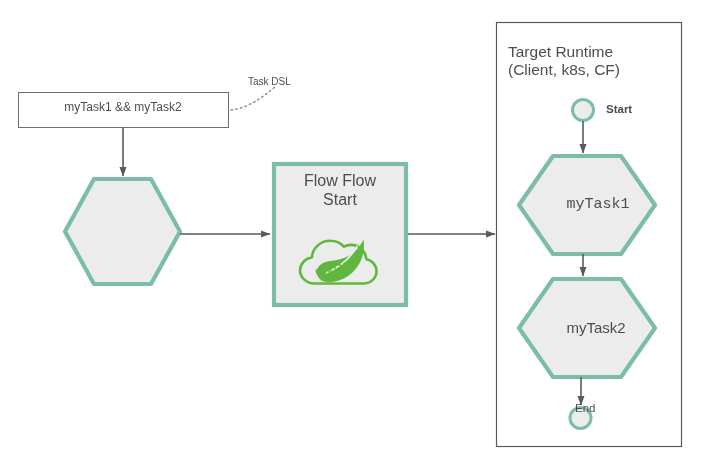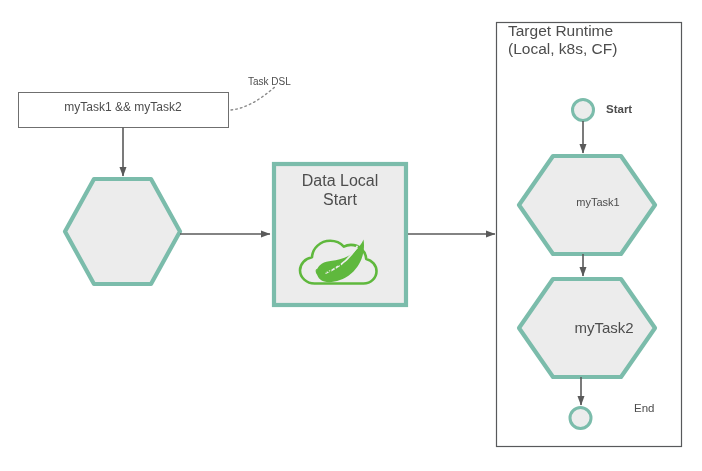--- a/index.html
+++ b/index.html
@@ -46,41 +46,41 @@
   .t-dfs {
     left: 272px; top: 172px; width: 136px;
     font-size: 16px;
   }
   .t-tasklabel {
     left: 248px; top: 76px; width: 78px;
     font-size: 10px;
     text-align: left;
   }
   .t-runtime {
-    left: 508px; top: 22px; width: 170px;
+    left: 508px; top: 43px; width: 170px;
     font-size: 15.5px;
     text-align: left;
   }
   .t-task1 {
     left: 519px; top: 196px; width: 158px;
-    font-size: 11px;
+    font-size: 15px;
+    font-family: Liberation Mono, monospace;
   }
   .t-task2 {
     left: 519px; top: 319px; width: 154px;
     font-size: 15px;
-    margin-left: 8px;
   }
   .t-start {
     left: 606px; top: 103px; width: 60px;
     font-size: 11.5px;
     text-align: left;
     font-weight: bold;
   }
   .t-end {
-    left: 634px; top: 402px; width: 60px;
+    left: 575px; top: 402px; width: 60px;
     font-size: 11.5px;
     text-align: left;
   }
 </style>
 </head>
 <body>
 
 <div id="diagram-root">
 
   <svg class="layer" viewBox="0 0 702 471">
@@ -133,23 +133,23 @@
     <line x1="581" y1="377" x2="581" y2="405" stroke="#5a5a5a" stroke-width="1.6" marker-end="url(#arrowhead)"></line>
 
     <circle cx="580.5" cy="418" r="10.5" fill="#ececec" stroke="#7bbcab" stroke-width="3"></circle>
   </svg>
 
   <div class="txt t-dsl">myTask1 &amp;&amp; myTask2</div>
 
   <div class="txt t-tasklabel">Task DSL</div>
 
 
-  <div class="txt t-dfs"><span>Data Local</span><br><span>Start</span></div>
+  <div class="txt t-dfs"><span>Flow Flow</span><br><span>Start</span></div>
 
-  <div class="txt t-runtime"><span>Target Runtime</span><br><span>(Local, k8s, CF)</span></div>
+  <div class="txt t-runtime"><span>Target Runtime</span><br><span>(Client, k8s, CF)</span></div>
 
   <div class="txt t-start">Start</div>
 
   <div class="txt t-task1">myTask1</div>
 
   <div class="txt t-task2">myTask2</div>
 
   <div class="txt t-end">End</div>
 
 </div>

